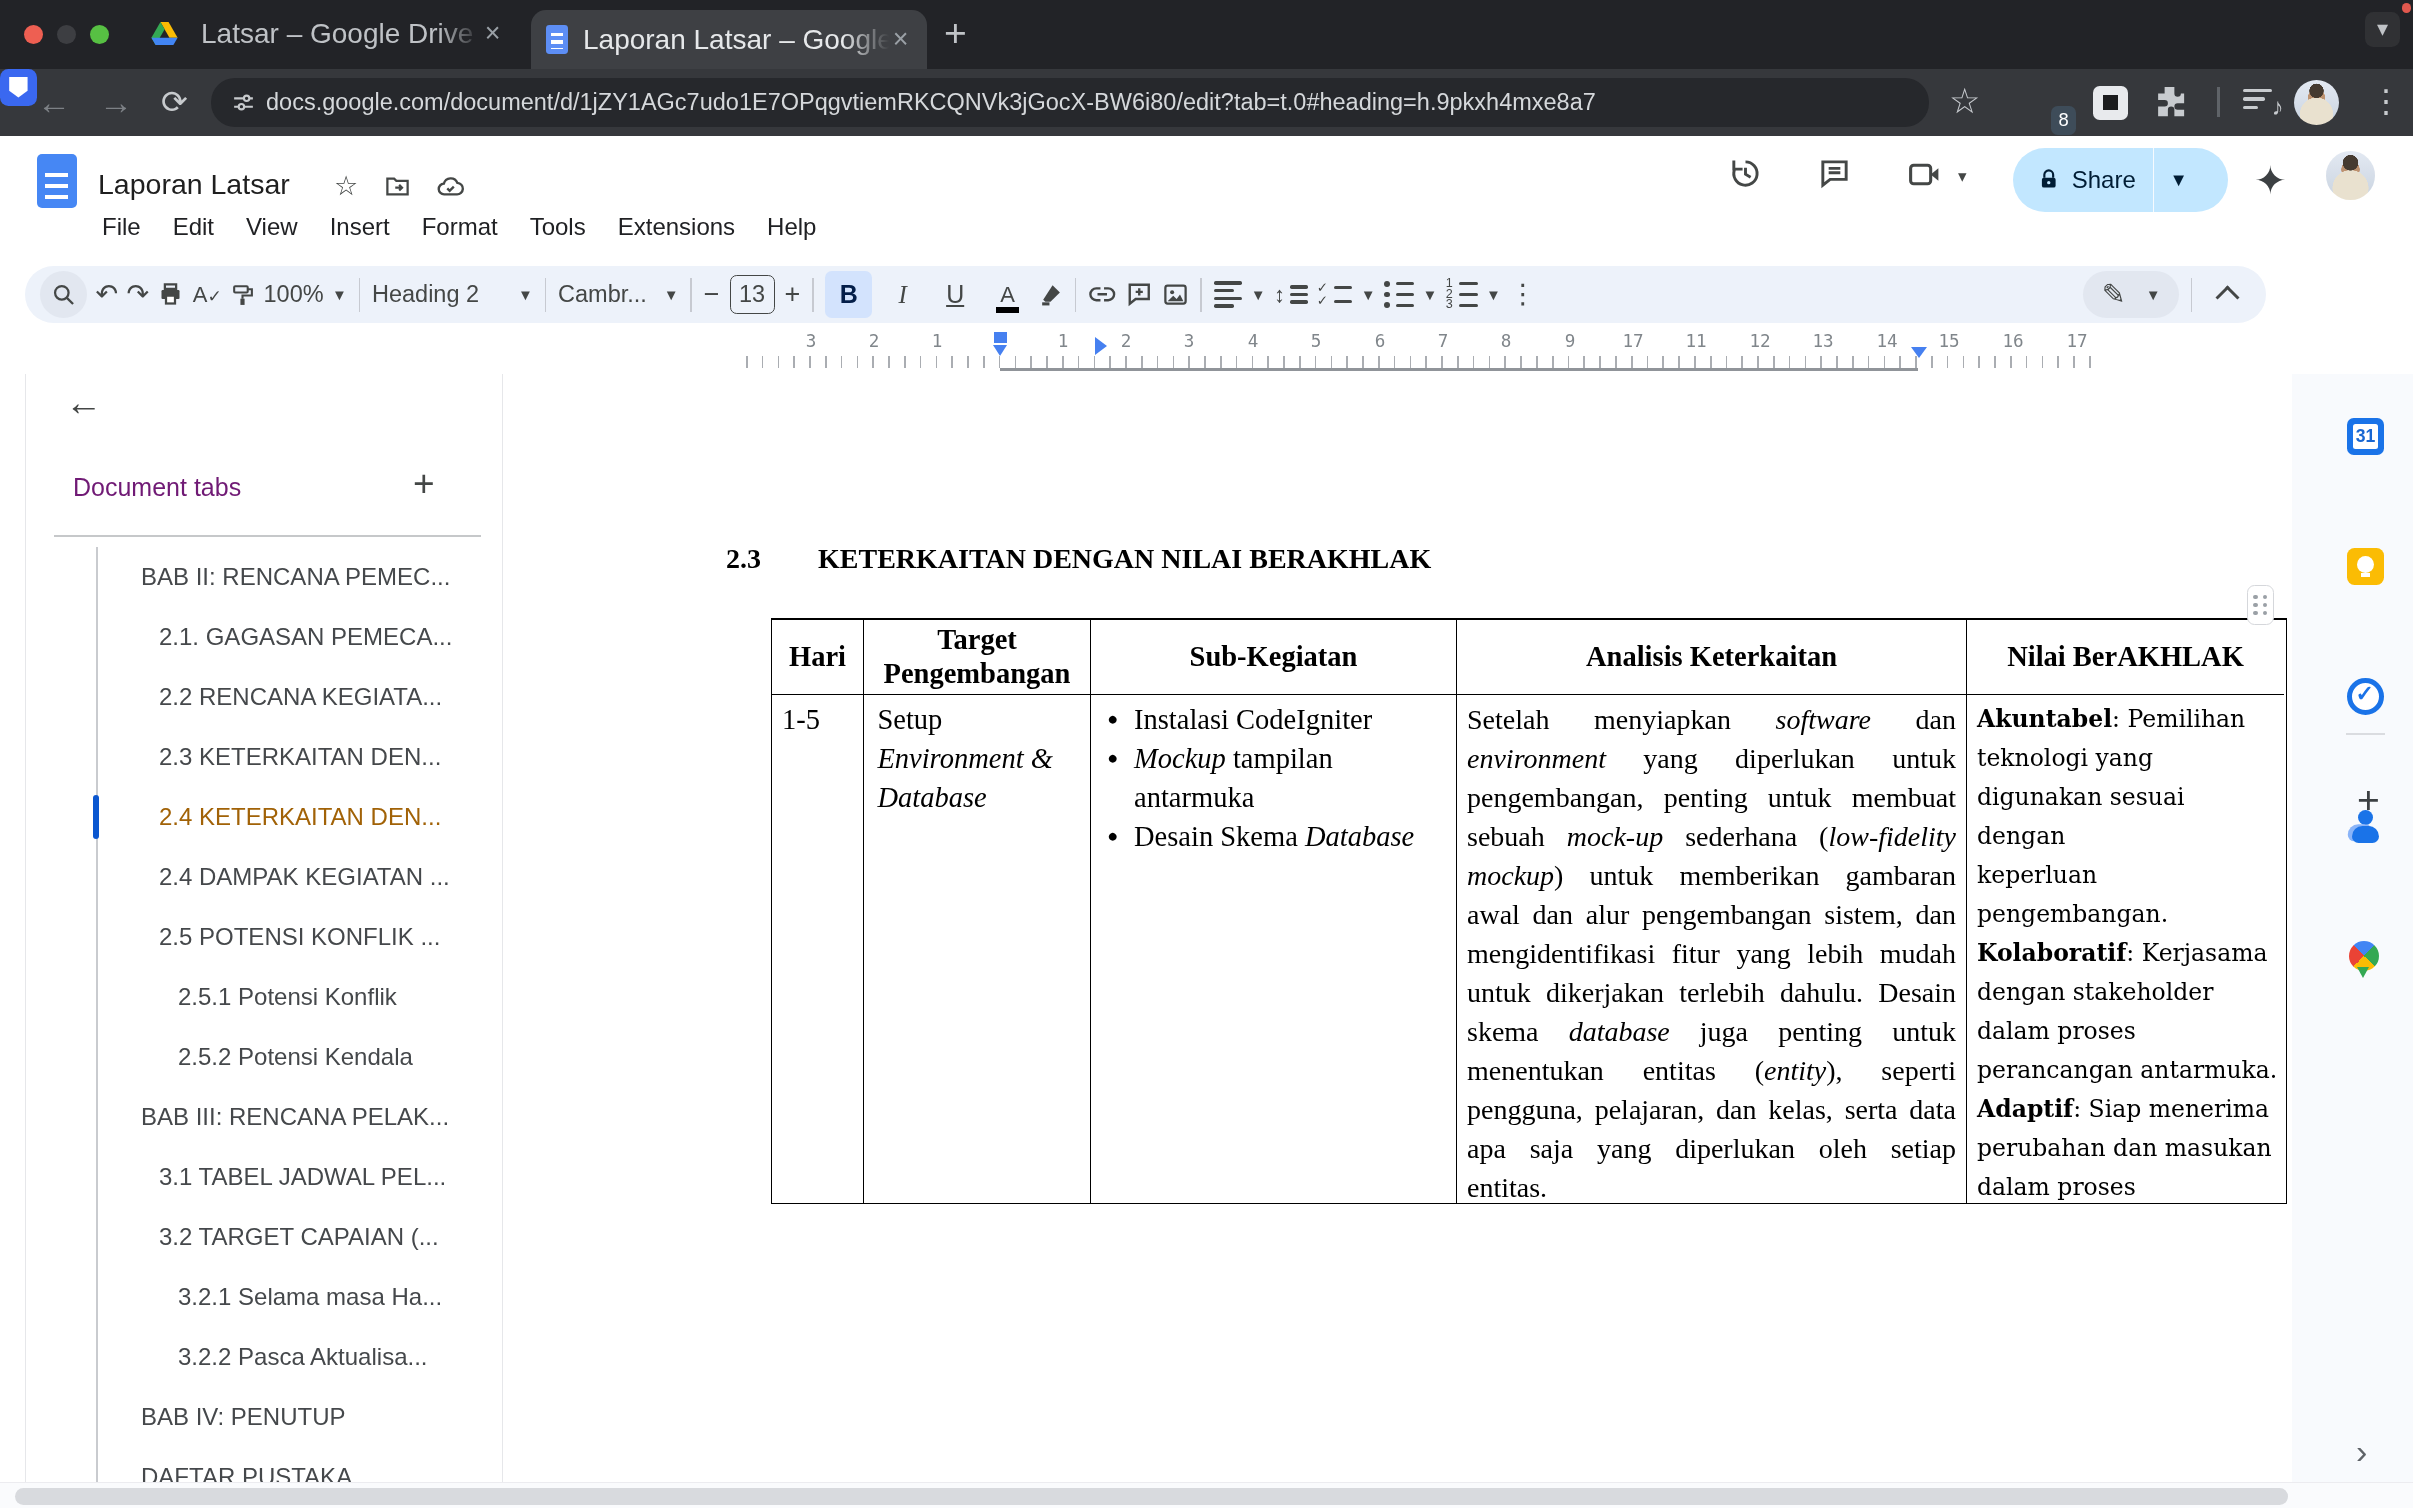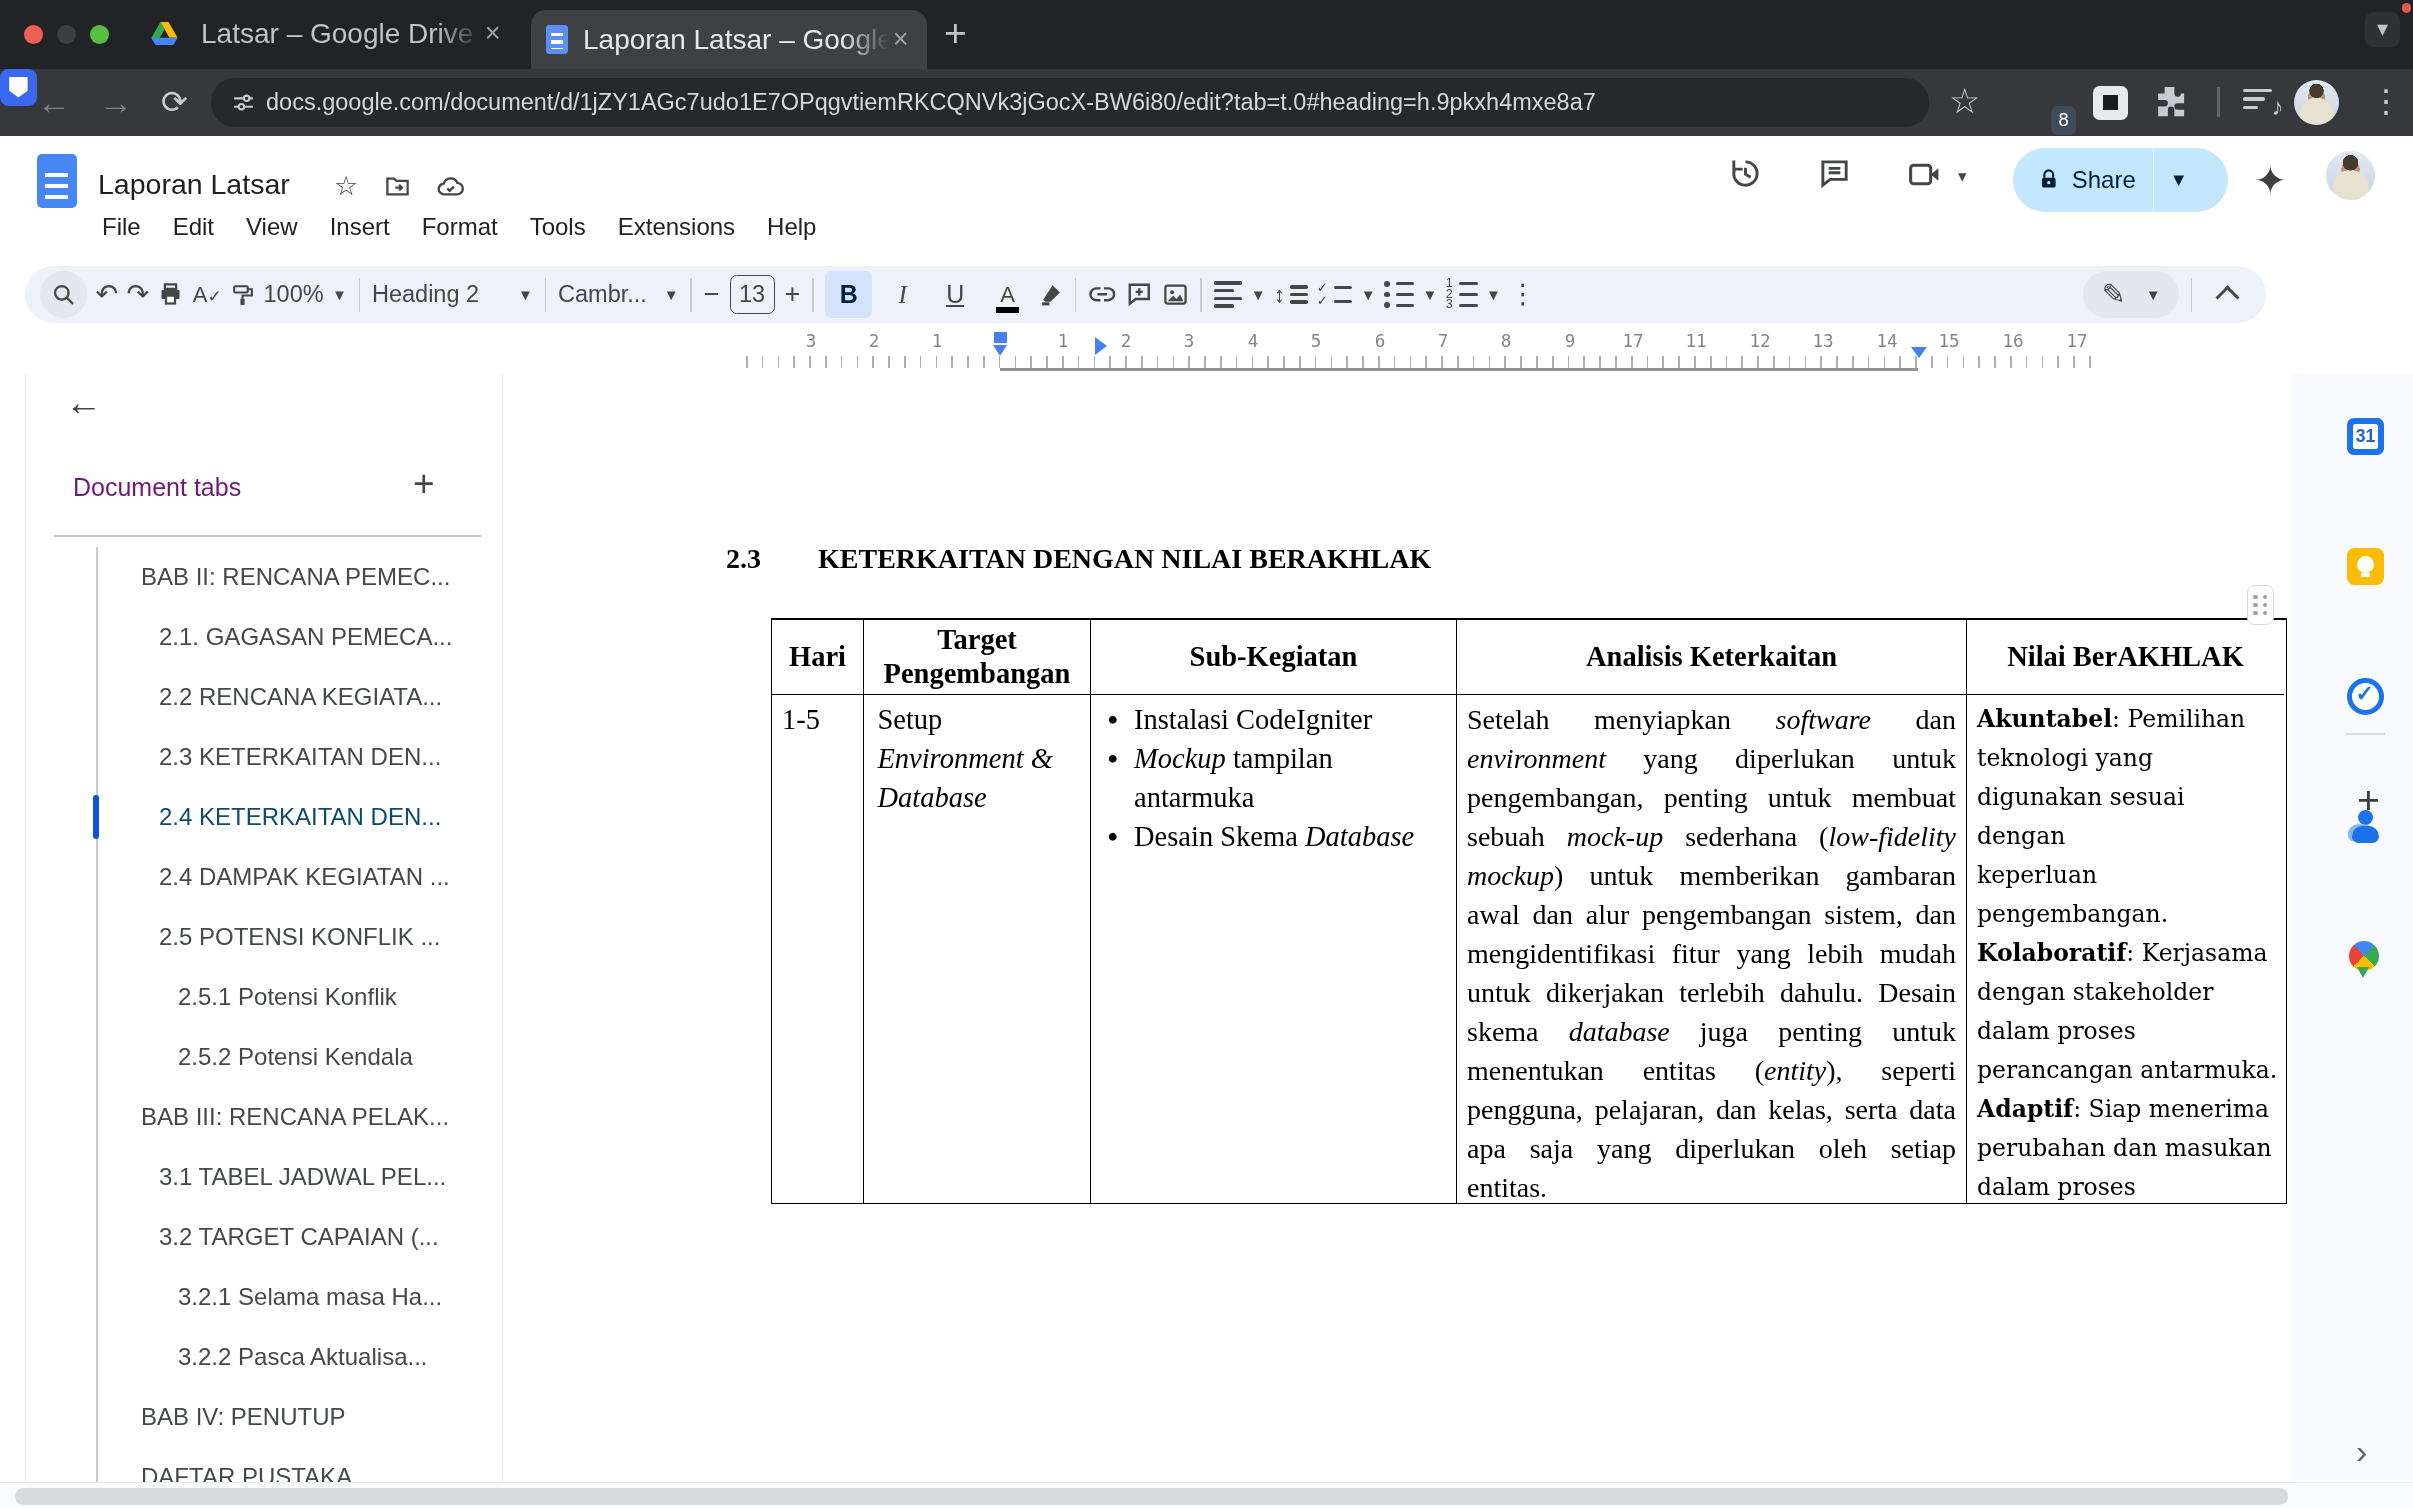--- a/index.html
+++ b/index.html
@@ -142,21 +142,21 @@
   #sb-title { position:absolute; left:47px; top:99px; font-size:25px; font-weight:500; color:#701a75; }
   #sb-add { position:absolute; left:387px; top:89px; font-size:37px; font-weight:300; color:#444746; }
   #sb-divider { position:absolute; left:28px; top:161px; width:427px; height:1.7px; background:#c6c8ca; }
   #sb-guide { position:absolute; left:70px; top:173px; width:1.7px; height:935px; background:#c9cbcf; }
   #tab-list { position:absolute; left:0; top:173px; width:478px; }
   .tab-item { height:60px; display:flex; align-items:center; }
   .tab-item span { font-size:24px; color:#45484b; white-space:nowrap; }
   .tab-item.lvl0 { padding-left:115px; }
   .tab-item.lvl1 { padding-left:133px; }
   .tab-item.lvl2 { padding-left:152px; }
-  .tab-item.active span { color:#0c4a6e; font-weight:500; }
+  .tab-item.active span { color:#a16207; font-weight:500; }
   .tab-item.active { position:relative; }
   .tab-item.active::before { content:""; position:absolute; left:67px; top:8.4px; width:5.9px; height:44px;
     border-radius:3.4px; background:#0b57d0; }
   #doc-heading { position:absolute; left:726px; top:169px; display:flex; font-weight:bold; font-size:28px;
     color:#000; font-family:"Liberation Serif", serif; }
   #doc-heading .num { width:92px; }
   #doc-table { position:absolute; left:726px; top:244px; width:1516px; border:1.7px solid #000;
     border-top-width:2.5px; display:grid; grid-template-columns:92px 227px 366px 510px 317px;
     grid-template-rows:75px 508px; background:#fff; font-family:"Liberation Serif", serif;margin-left:45px; }
   .th { border-right:1.7px solid #000; border-bottom:1.7px solid #000; display:flex; align-items:center;

